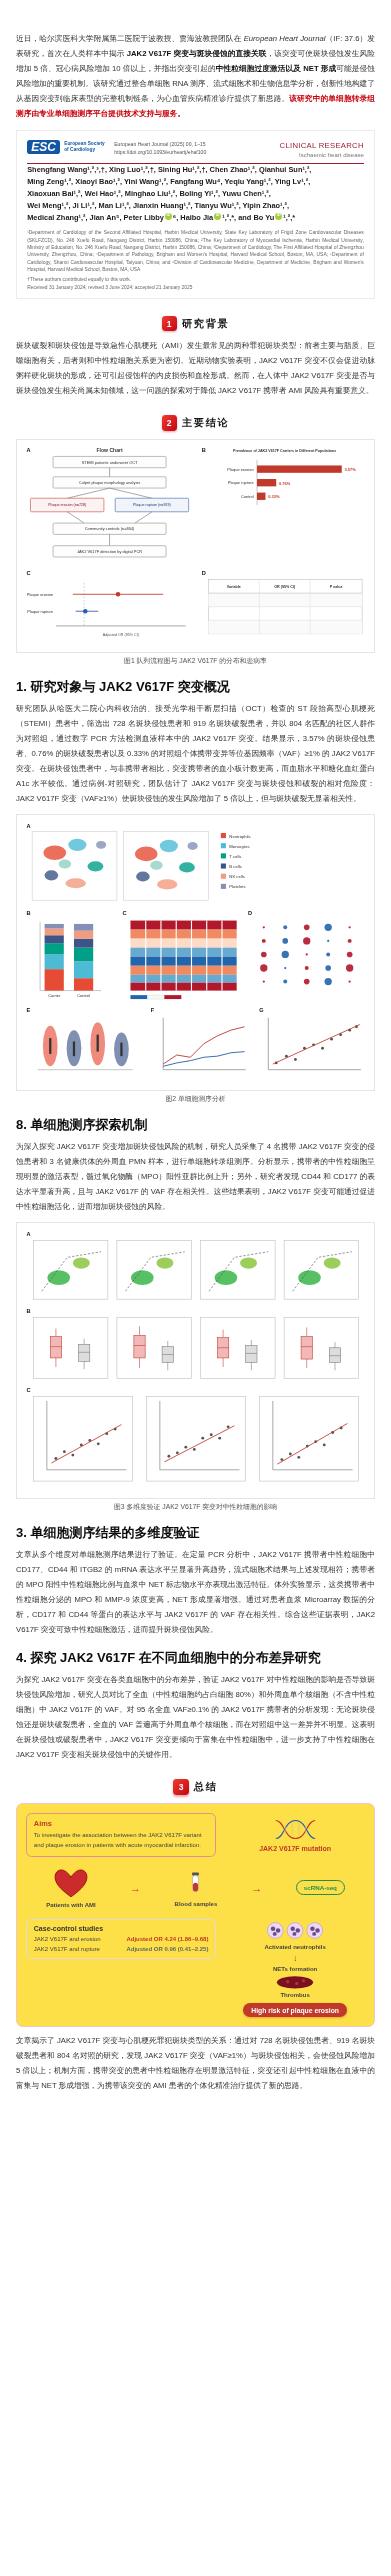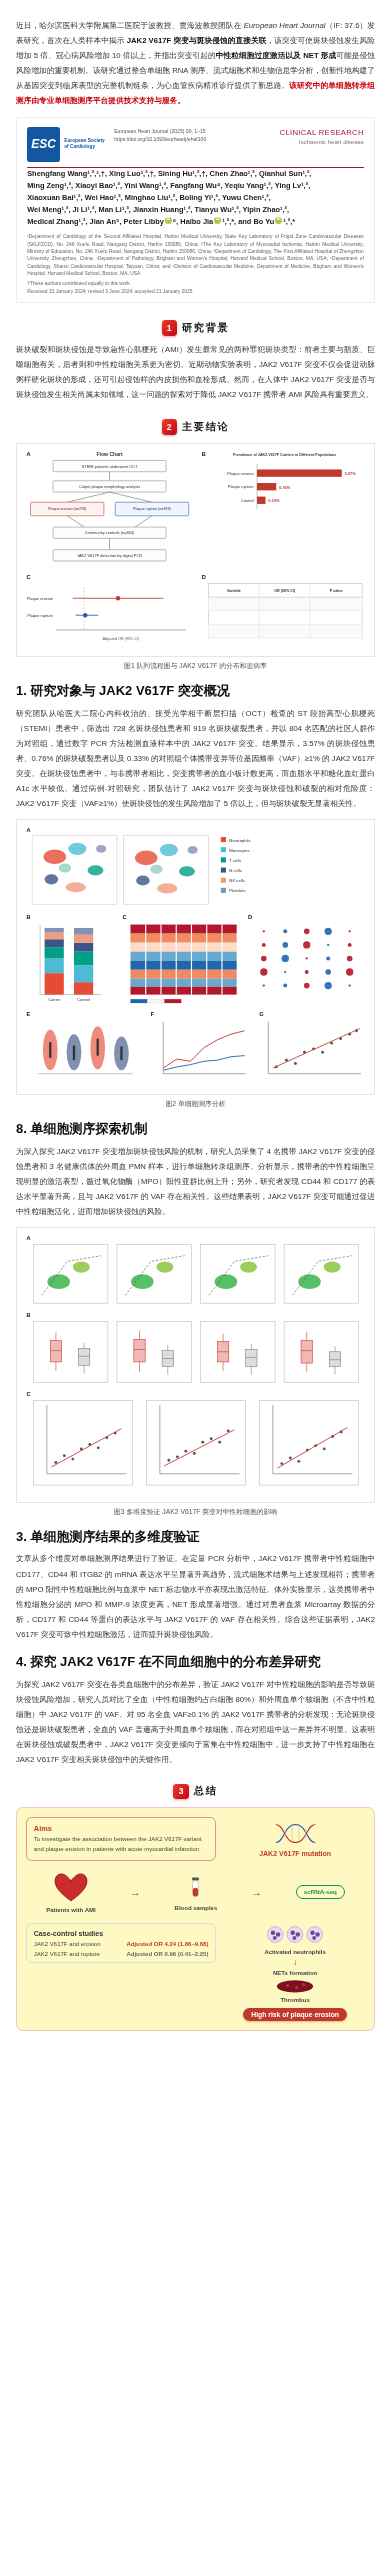--- a/index.html
+++ b/index.html
@@ -1,29 +1,29 @@
 <!DOCTYPE html>
 <html style="font-size:9px"><head>
 <meta charset="utf-8">
 <style>
   * { box-sizing: border-box; margin: 0; padding: 0; }
   body { background:#ffffff; font-family:"Liberation Sans","DejaVu Sans",sans-serif; color:#222; }
-  .page { width:391px; margin:4px auto; background:#fff; padding:8px 0 17px 0; }
+  .page { width:391px; margin:17px auto; background:#fff; padding:8px 0 17px 0; }
   .content { padding:0 16px; }
 
   p.zh { font-size:7.7px; line-height:1.95; text-align:justify; color:#333; margin:5.7px 0; }
   .em-bold { font-weight:bold; color:#111; }
   .red-hl { color:#c7000b; font-weight:bold; }
   .it { font-style:italic; }
 
   
   .paper-card { border:0.6px solid #ececec; margin:9px 0 5.7px 0; padding:9px 10.2px 8px 10.2px; background:#fff; }
   .jh-top { display:flex; align-items:flex-start; border-bottom:1.1px solid #9d1b32; padding-bottom:5.7px; }
   .esc-logo { display:flex; align-items:center; gap:4px; }
-  .esc-mark { width:33px; height:35px; background:#1356a2; color:#fff; font-weight:bold; font-style:italic;
+  .esc-mark { width:33px; height:14px; background:#1356a2; color:#fff; font-weight:bold; font-style:italic;
               font-size:12px; display:flex; align-items:center; justify-content:center; border-radius:2.8px; }
   .esc-sub { font-size:4.8px; color:#1356a2; width:42px; line-height:1.25; font-weight:bold; }
   .jh-cite { margin-left:8px; font-size:5.1px; color:#555; line-height:1.5; padding-top:1.1px; }
   .jh-doi { color:#555; text-decoration:none; }
   .jh-right { margin-left:auto; text-align:right; padding-top:1.1px; }
   .jh-cat { color:#9d1b32; font-weight:normal; font-size:7.7px; letter-spacing:0.3px; }
   .jh-subcat { color:#777; font-size:6px; margin-top:1.7px; }
 
   .paper-title { font-size:14px; font-weight:bold; color:#101010; margin:9px 0 6.8px 0; line-height:1.25; }
   .authors { font-size:7.4px; font-weight:bold; color:#1a1a1a; line-height:1.6; }
@@ -39,21 +39,21 @@
              box-shadow:0 1.1px 2.3px rgba(192,7,20,.35); }
   .sec-title { font-size:10.2px; font-weight:bold; color:#151515; letter-spacing:1.7px; }
 
   .subhead { font-size:13px; font-weight:bold; color:#0d0d0d; margin:11.3px 0 4.5px 0; }
 
   .figure { border:0.6px solid #e5e5e5; background:#fff; margin:8px 0 3.4px 0; padding:4.5px; }
   .figure svg { display:block; width:100%; height:auto; }
   .fig-caption { text-align:center; font-size:6.8px; color:#555; margin:3.4px 0 9px 0; }
 
   
-  .ga { border:0.9px solid #f0c6c6; border-radius:6.8px; padding:9px; margin:8px 0 4.5px 0; background:#fef9c3; }
+  .ga { border:0.9px solid #f0c6c6; border-radius:6.8px; padding:9px; margin:8px 0 4.5px 0; background:#fde047; }
   .ga-row1 { display:flex; gap:9px; }
   .ga-aims { flex:1.25; border:0.9px solid #e58f8f; border-radius:5.7px; padding:5.7px 6.8px; }
   .ga-aims-title { color:#c0392b; font-weight:bold; font-size:7.4px; margin-bottom:2.8px; }
   .ga-aims-text { font-size:6px; color:#444; line-height:1.55; }
   .ga-mut { flex:1; display:flex; flex-direction:column; align-items:center; justify-content:center; gap:3.4px; }
   .ga-mut-label { color:#c0392b; font-weight:bold; font-size:7px; }
   .ga-flow { display:flex; align-items:center; justify-content:space-around; margin:10.2px 3.4px; }
   .ga-flow-item { display:flex; flex-direction:column; align-items:center; gap:2.8px; }
   .ga-flow-label { font-size:6px; color:#444; font-weight:bold; }
   .arrow::before { content:"\2192"; color:#c0392b; font-weight:bold; font-size:11.3px; }
@@ -538,16 +538,17 @@
             <circle cx="22" cy="12" r="3" fill="#a33"></circle>
               <circle cx="38" cy="15" r="3" fill="#a33"></circle>
               <circle cx="50" cy="10" r="3" fill="#a33"></circle>
           </svg>
           <div class="ga-small-label">Thrombus</div>
           <div class="ga-risk">High risk of plaque erosion</div>
         </div>
       </div>
     </div>
 
+    <p class="zh">文章揭示了 JAK2 V617F 突变与心肌梗死罪犯斑块类型的关系：通过对 728 名斑块侵蚀患者、919 名斑块破裂患者和 804 名对照的研究，发现 JAK2 V617F 突变（VAF≥1%）与斑块侵蚀相关，会使侵蚀风险增加 5 倍以上；机制方面，携带突变的患者中性粒细胞存在明显激活特征，突变还引起中性粒细胞在血液中的富集与 NET 形成增强，为携带该突变的 AMI 患者的个体化精准治疗提供了新的思路。</p>
 
   </div>
 </div>
 
 
 </body></html>

